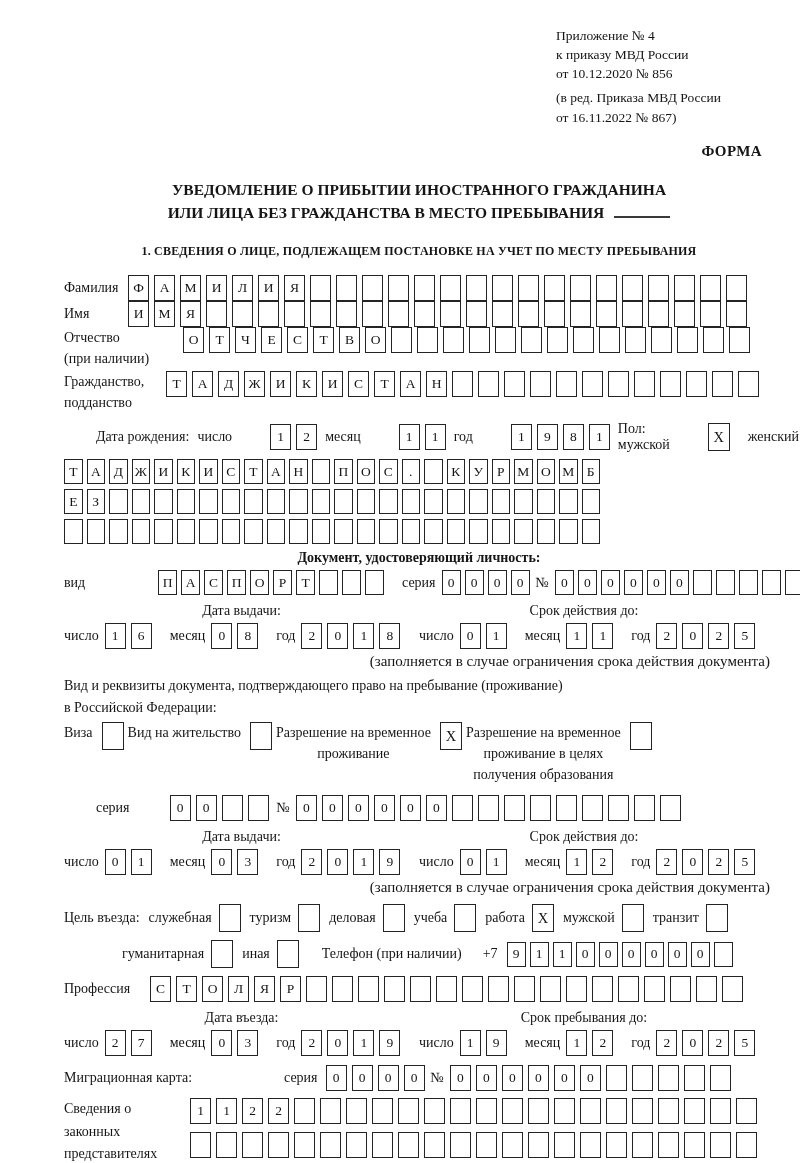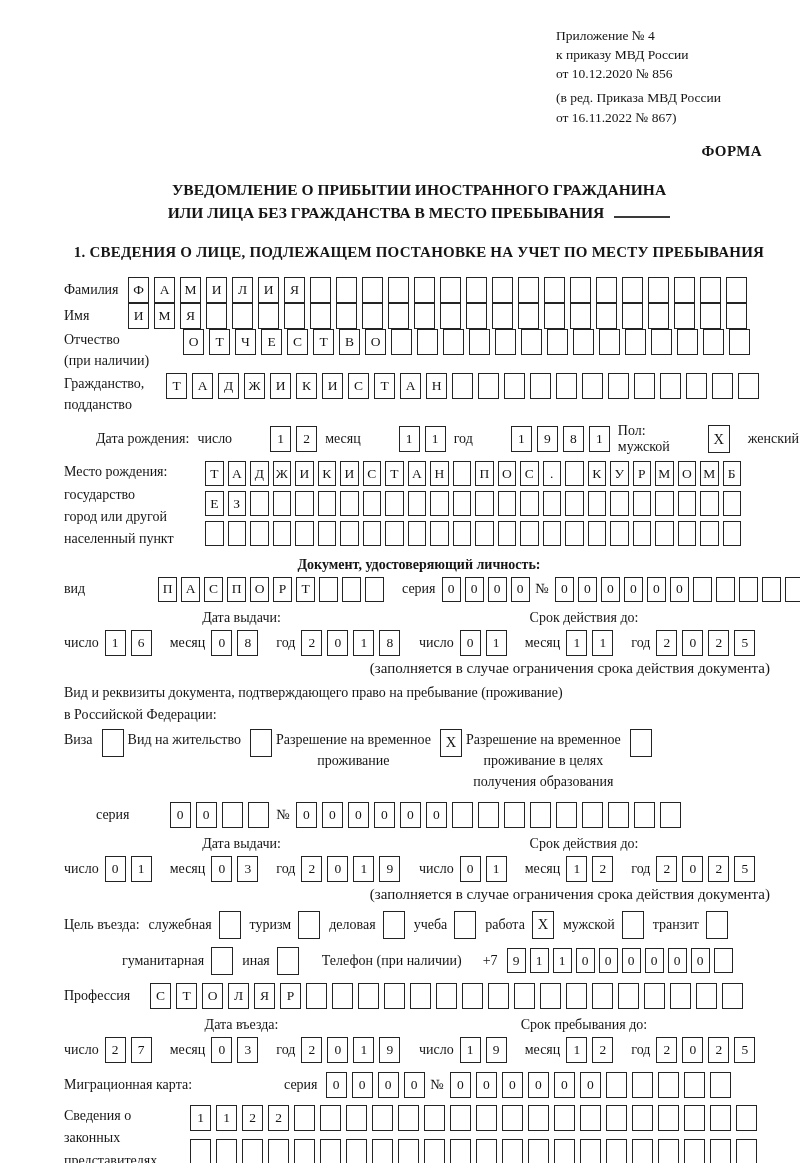--- a/index.html
+++ b/index.html
@@ -12,21 +12,21 @@
   }
   .page { width:800px; height:1163px; padding:26px 26px 0 64px; }
 
   
   .hdr { margin-left:auto; width:218px; font-size:13.5px; line-height:1.42; text-align:left; }
   .hdr .gap { margin-top:5px; }
   .forma { text-align:right; padding-right:12px; font-weight:bold; font-size:15px; margin-top:16px; letter-spacing:.4px; }
 
   .title { text-align:center; font-weight:bold; font-size:15.5px; line-height:1.5; margin-top:18px; }
   .tline { display:inline-block; width:56px; border-bottom:2.2px solid #3a3a3a; margin-left:10px; vertical-align:baseline; }
-  .sec { text-align:center; font-weight:bold; font-size:15px; margin-top:20px; letter-spacing:.2px; }
+  .sec { text-align:center; font-weight:bold; font-size:12px; margin-top:20px; letter-spacing:.2px; }
 
   .row { display:flex; align-items:center; }
   .row.top { align-items:flex-start; }
   .boxes { display:inline-flex; gap:5px; flex:none; }
   .box {
     width:21px; height:26px; flex:none;
     border:1.7px solid #242424;
     display:inline-flex; align-items:center; justify-content:center;
     font-size:13.5px; background:#fff;
   }
@@ -231,26 +231,20 @@
     <span class="boxes cb mr8">
         <span class="box">X</span>
       </span>
     <span class="mr6 ml10">женский</span>
     <span class="boxes cb">
         <span class="box"></span>
       </span>
   </div>
 
   <div class="row top" style="margin-top:6px;">
-    <span class="lblcol" style="width:141px;">
-      <span style="display:block;">Место рождения:</span>
-      <span style="display:block;">государство</span>
-      <span style="display:block;">город или другой</span>
-      <span style="display:block;">населенный пункт</span>
-    </span>
     <span>
       <span class="boxes compact" style="display:flex;">
           <span class="box">Т</span>
           <span class="box">А</span>
           <span class="box">Д</span>
           <span class="box">Ж</span>
           <span class="box">И</span>
           <span class="box">К</span>
           <span class="box">И</span>
           <span class="box">С</span>

